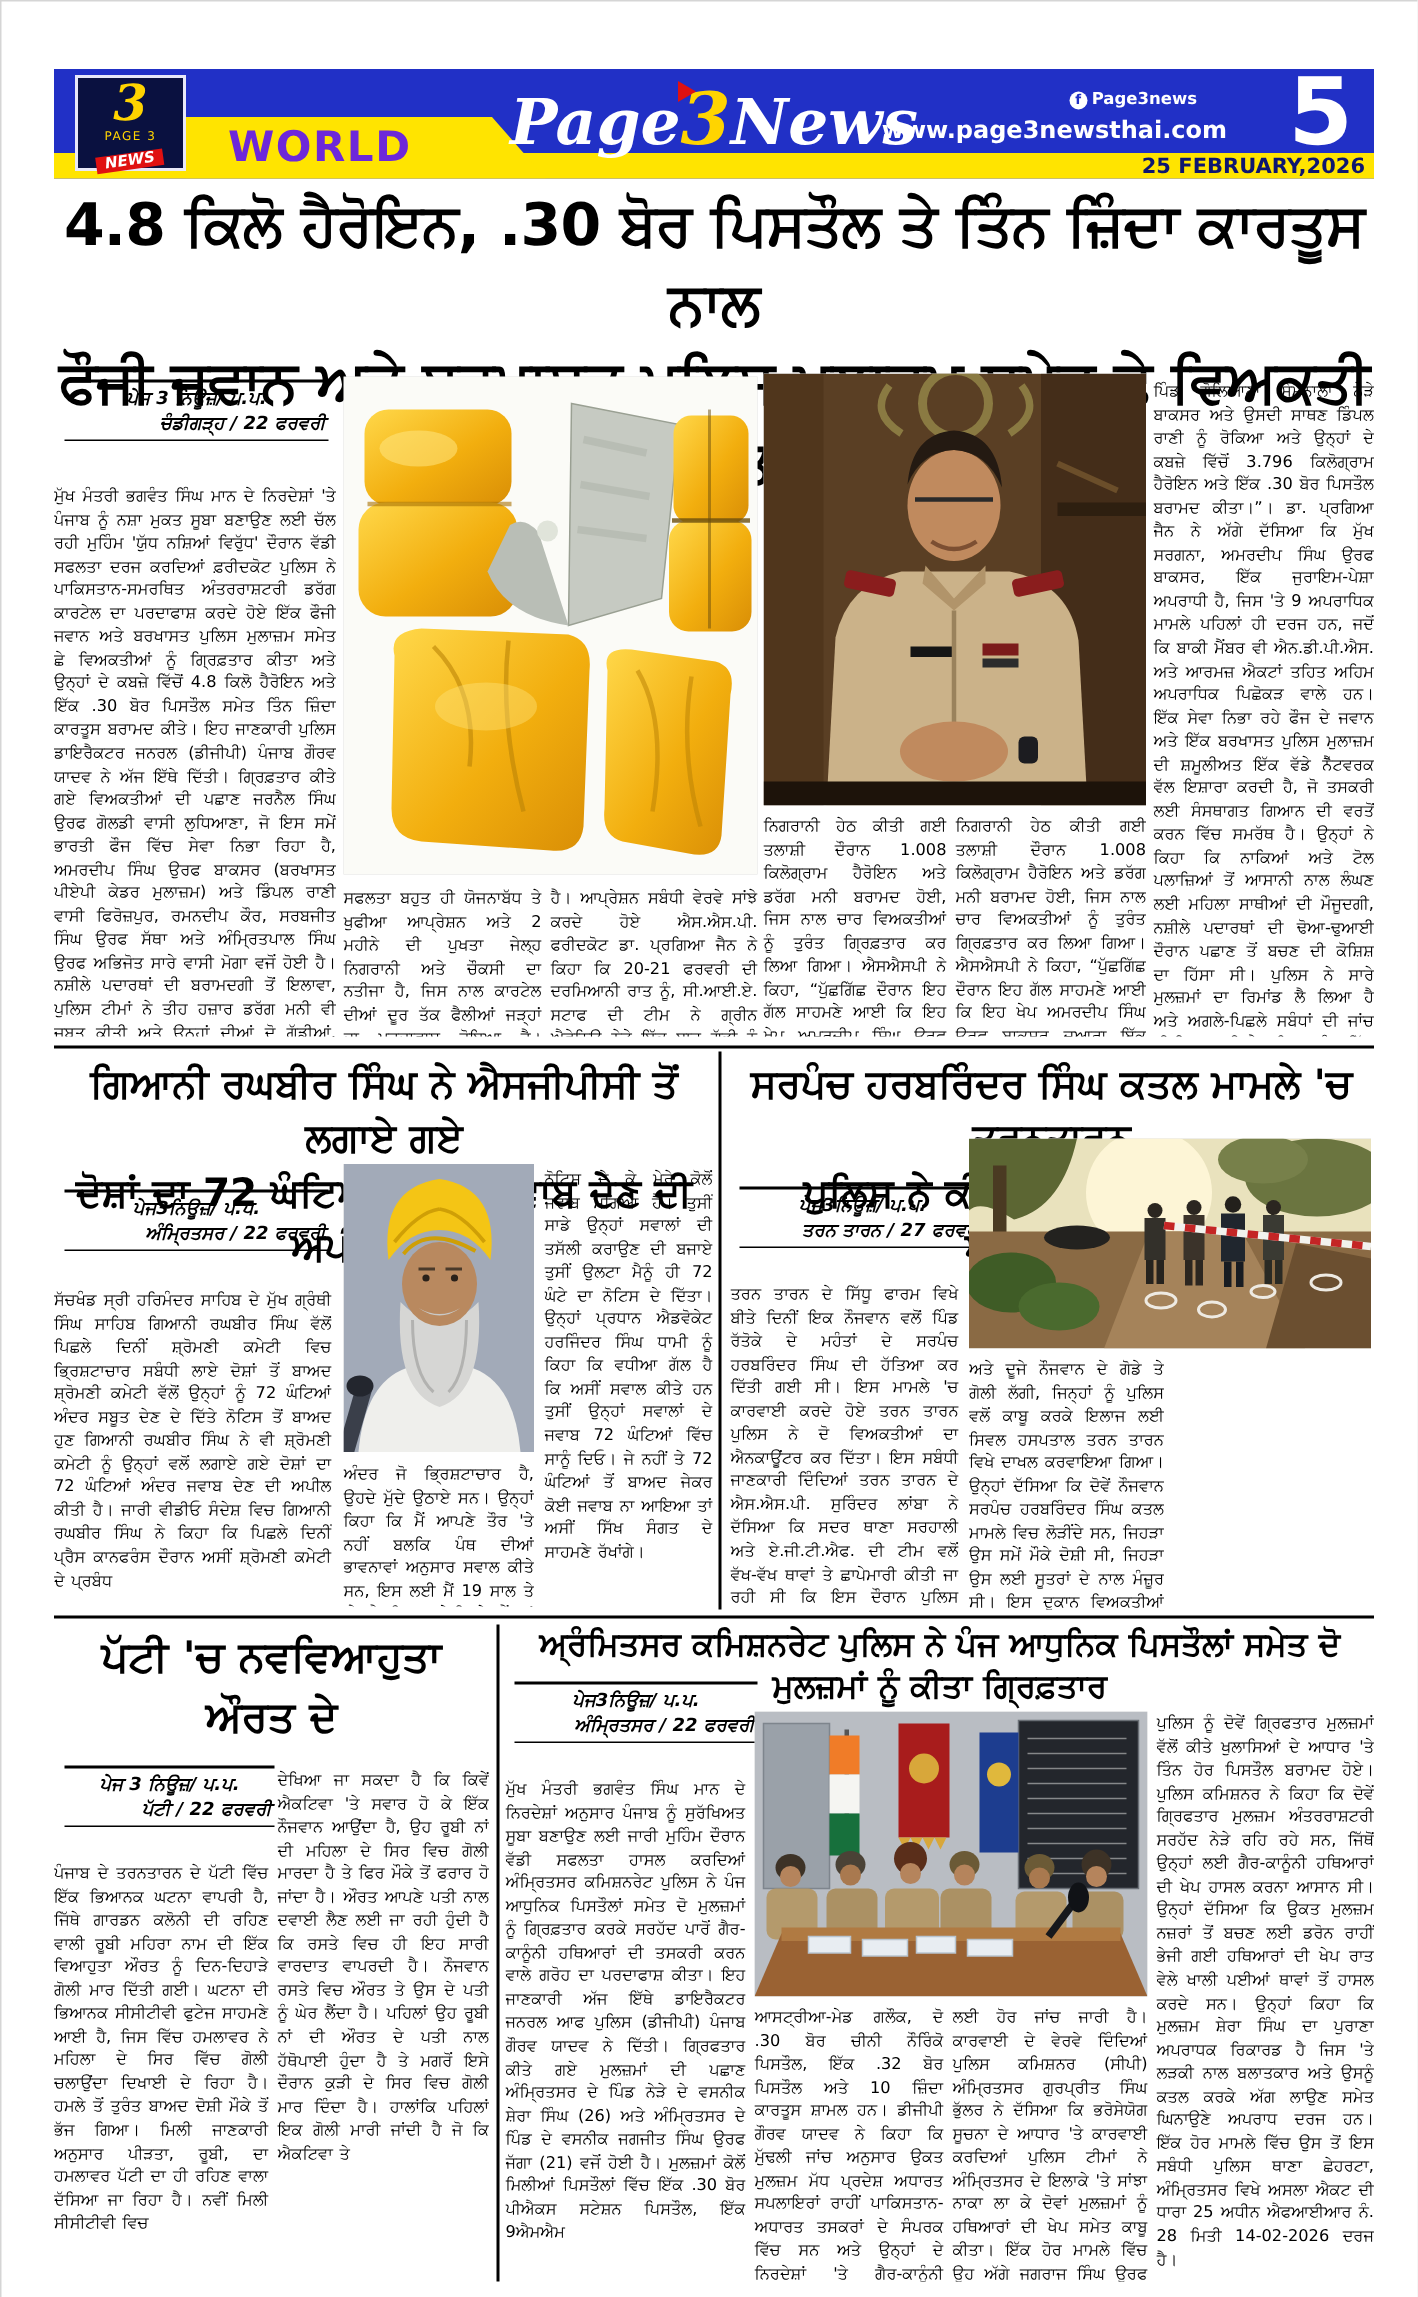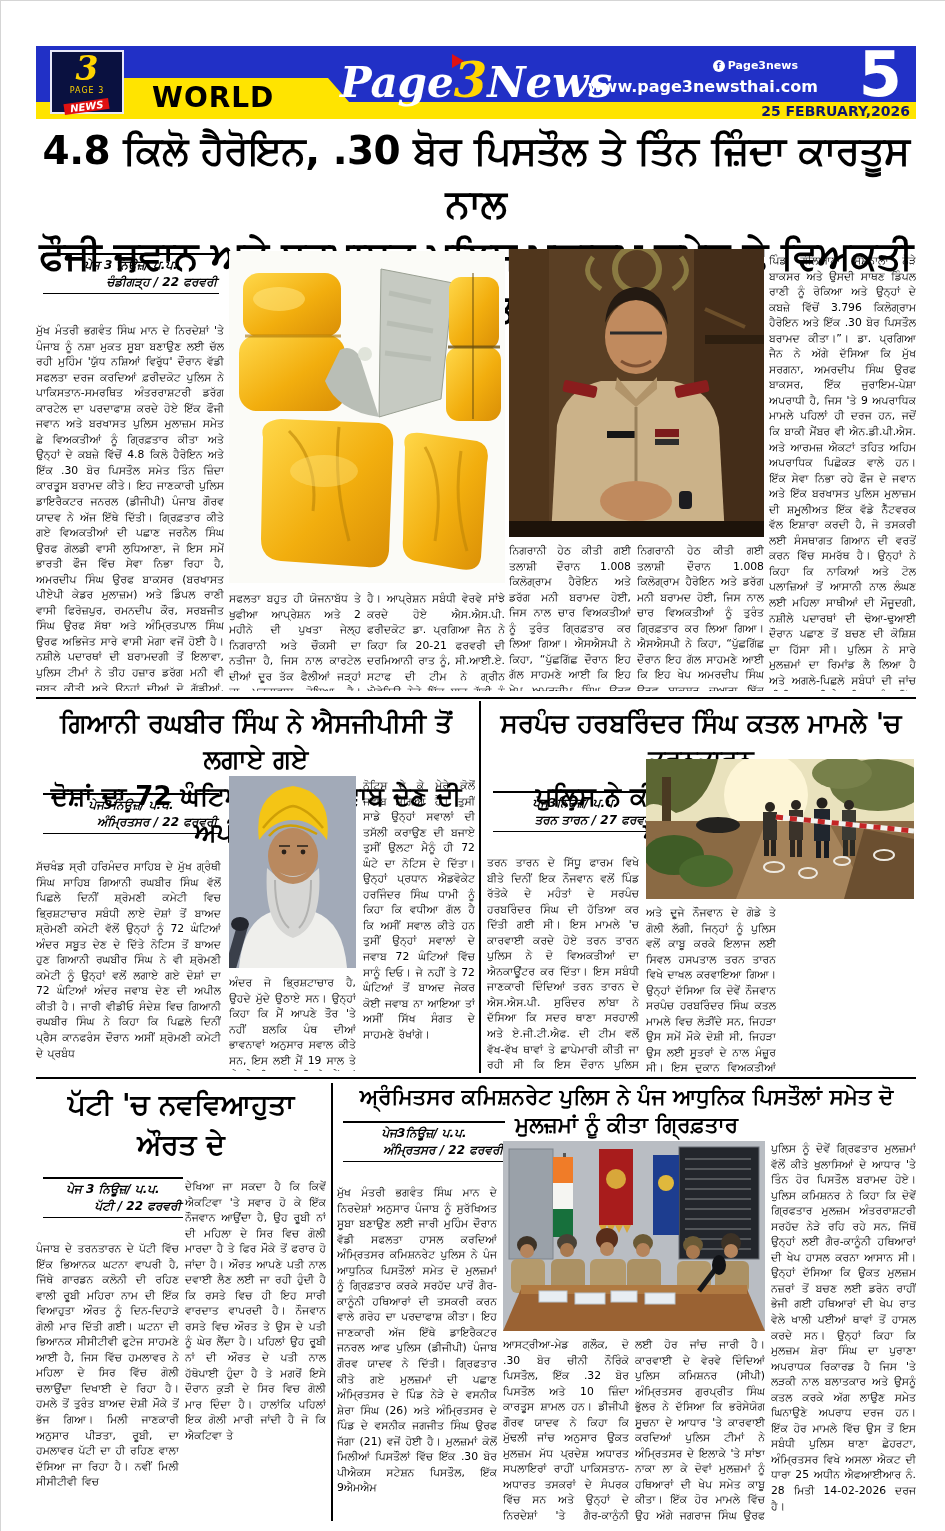--- a/index.html
+++ b/index.html
@@ -4,21 +4,21 @@
 <style>
   html,body{margin:0;padding:0;background:#e8e8e8;}
   .page{position:relative;width:945px;height:1531px;background:#ffffff;margin:0 auto;
         font-family:"DejaVu Sans","Liberation Sans",sans-serif;color:#000;overflow:hidden;
         border:1px solid #d5d5d5;}
   
   .masthead{position:absolute;left:35px;top:45px;width:880px;height:73px;background:#2130c6;}
   .yellow-strip{position:absolute;left:0;bottom:0;width:100%;height:17px;background:#ffe400;}
   .world-band{position:absolute;left:88px;bottom:0;width:240px;height:41px;background:#ffe400;
               clip-path:polygon(0 0,85% 0,100% 100%,0 100%);}
-  .world-text{position:absolute;left:28px;top:3px;font-size:28px;font-weight:bold;color:#000000;letter-spacing:1px;}
+  .world-text{position:absolute;left:28px;top:3px;font-size:28px;font-weight:bold;color:#6d28d9;letter-spacing:1px;}
   .logo-box{position:absolute;left:14px;top:4px;width:74px;height:64px;background:#0a1140;
             border:2px solid #e8e8f8;box-sizing:border-box;text-align:center;z-index:3;}
   .logo-3{font-family:"DejaVu Serif","Liberation Serif",serif;font-style:italic;font-weight:bold;
           font-size:33px;line-height:34px;color:#ffd400;}
   .logo-page3{font-size:8px;font-weight:normal;color:#ffd400;letter-spacing:1px;}
   .logo-news{display:inline-block;background:#e01111;color:#fff;font-style:italic;font-weight:bold;
              font-size:10px;padding:0 6px;transform:rotate(-8deg);margin-top:1px;}
   .brand{position:absolute;left:0;right:0;top:6px;text-align:center;white-space:nowrap;
          font-family:"DejaVu Serif","Liberation Serif",serif;font-weight:bold;font-style:italic;color:#fff;}
   .brand .b1,.brand .b2{font-size:42px;}

